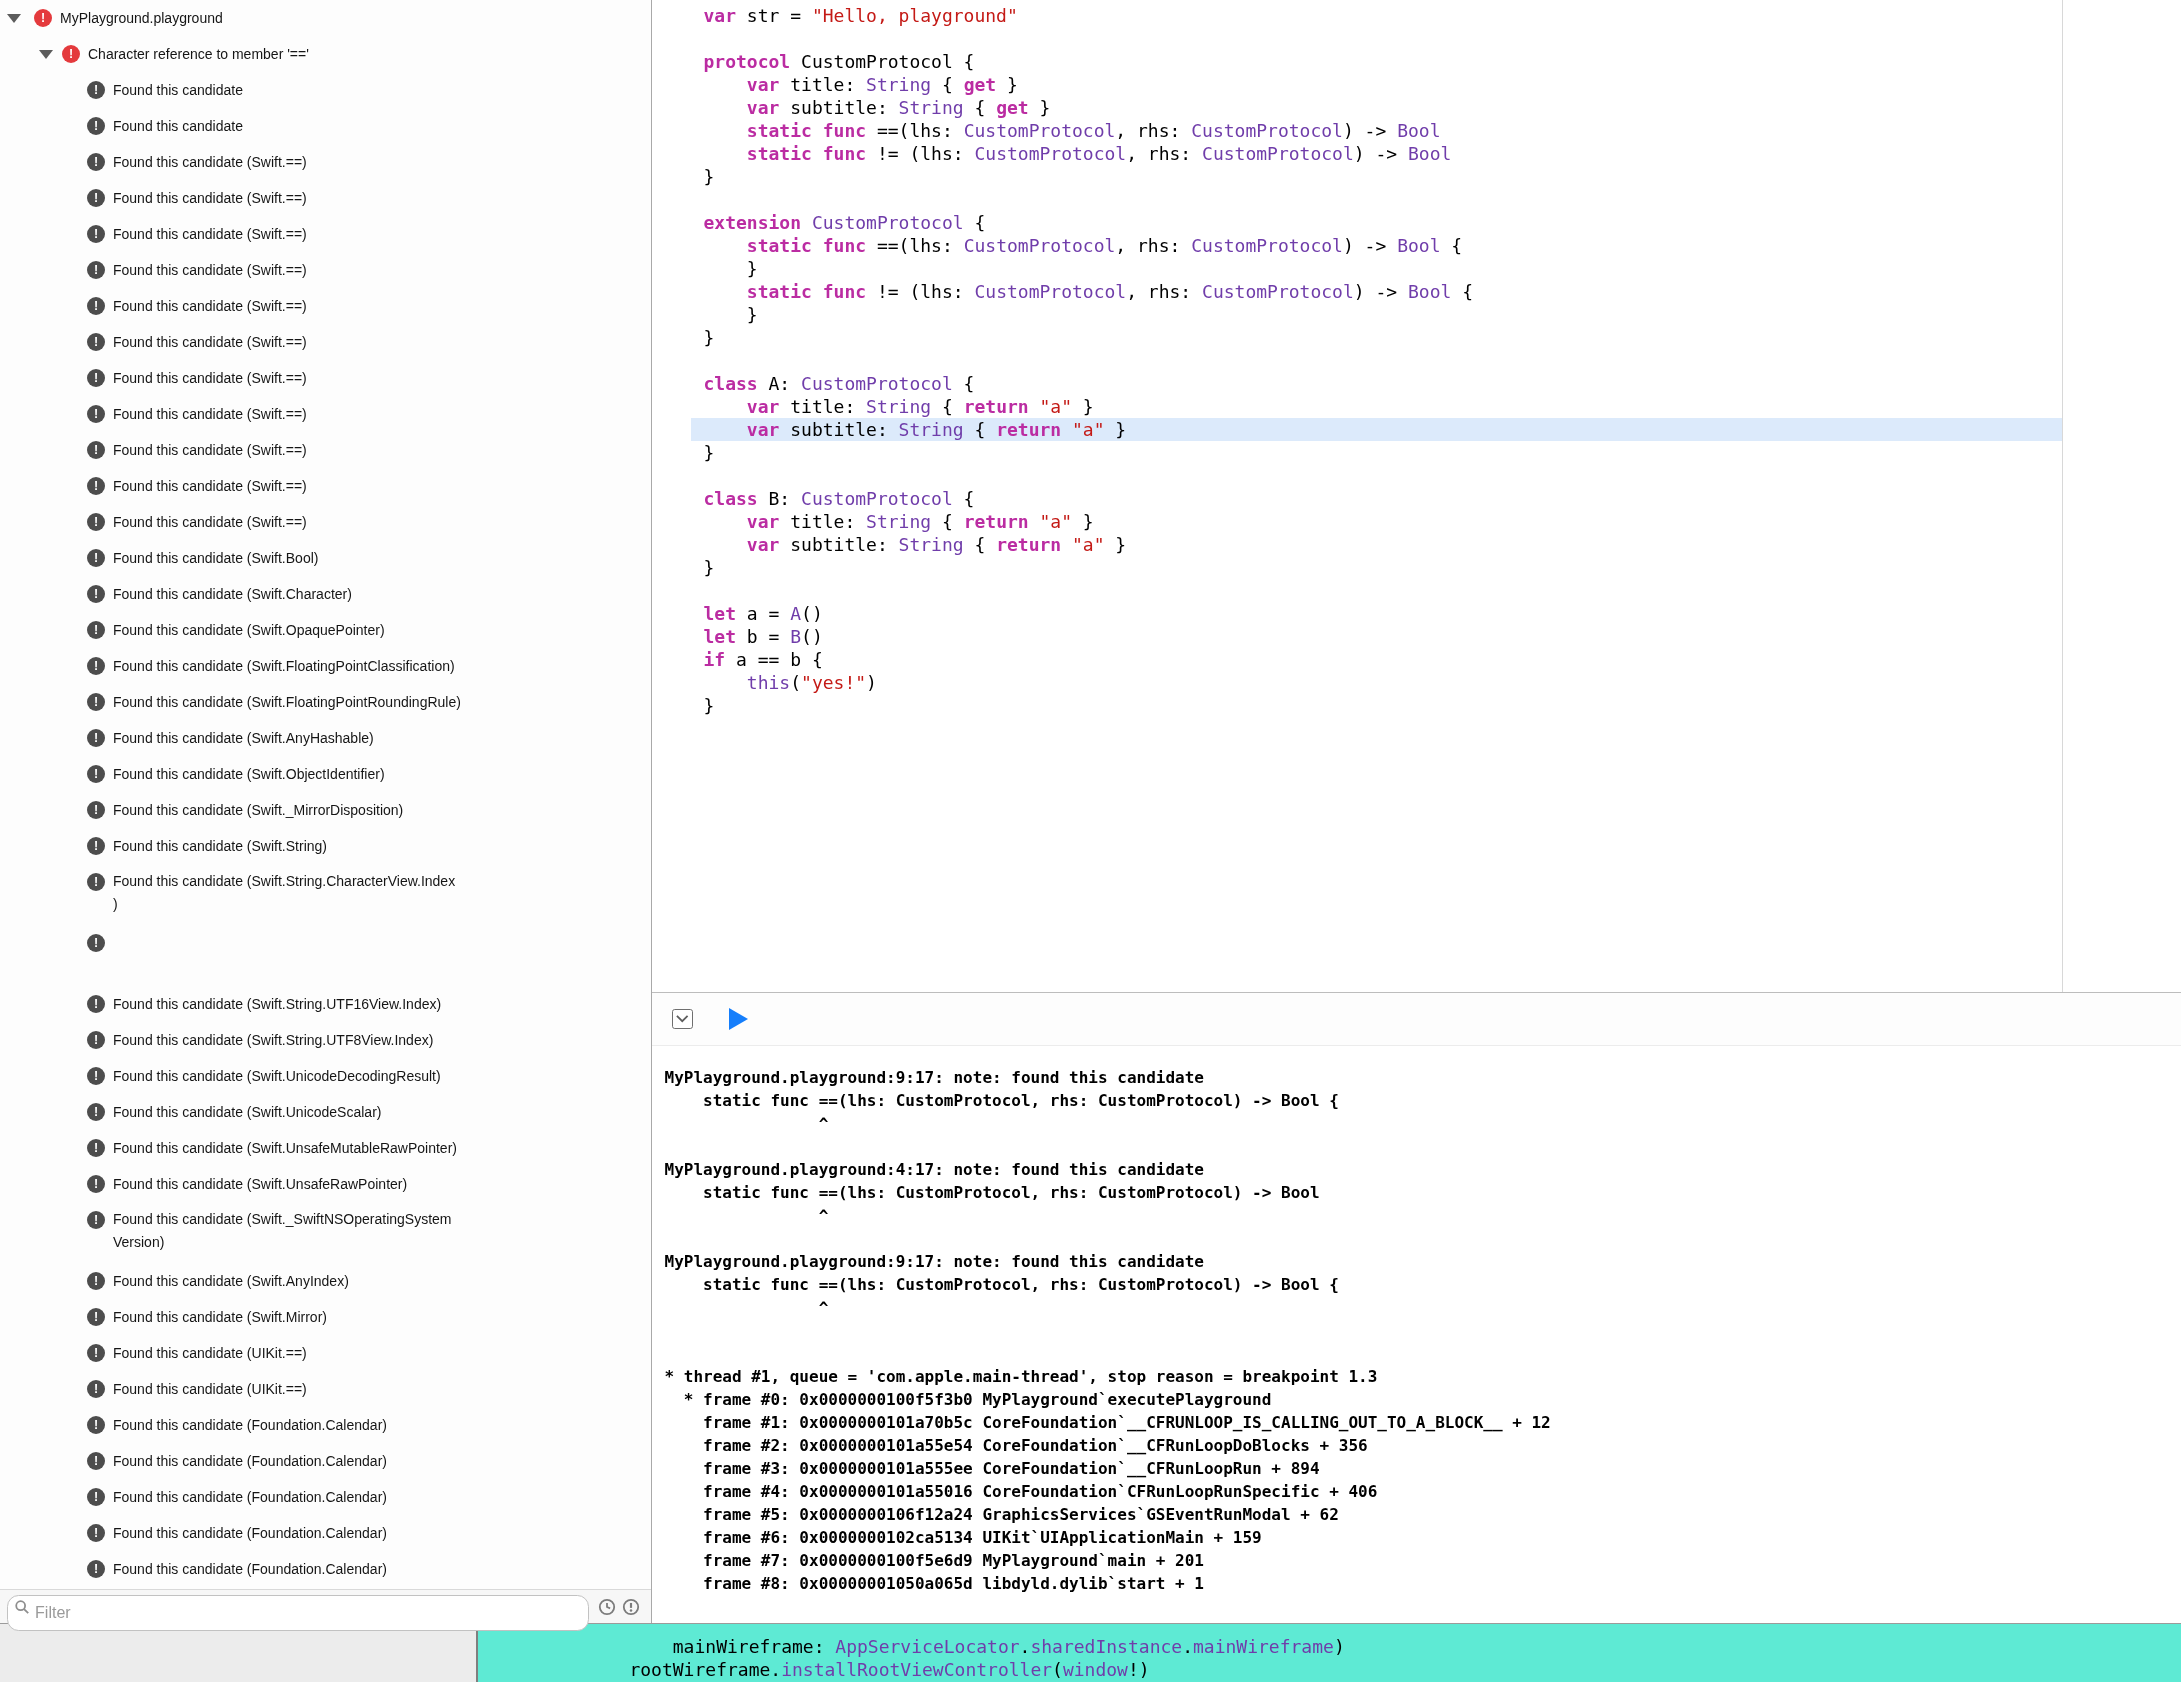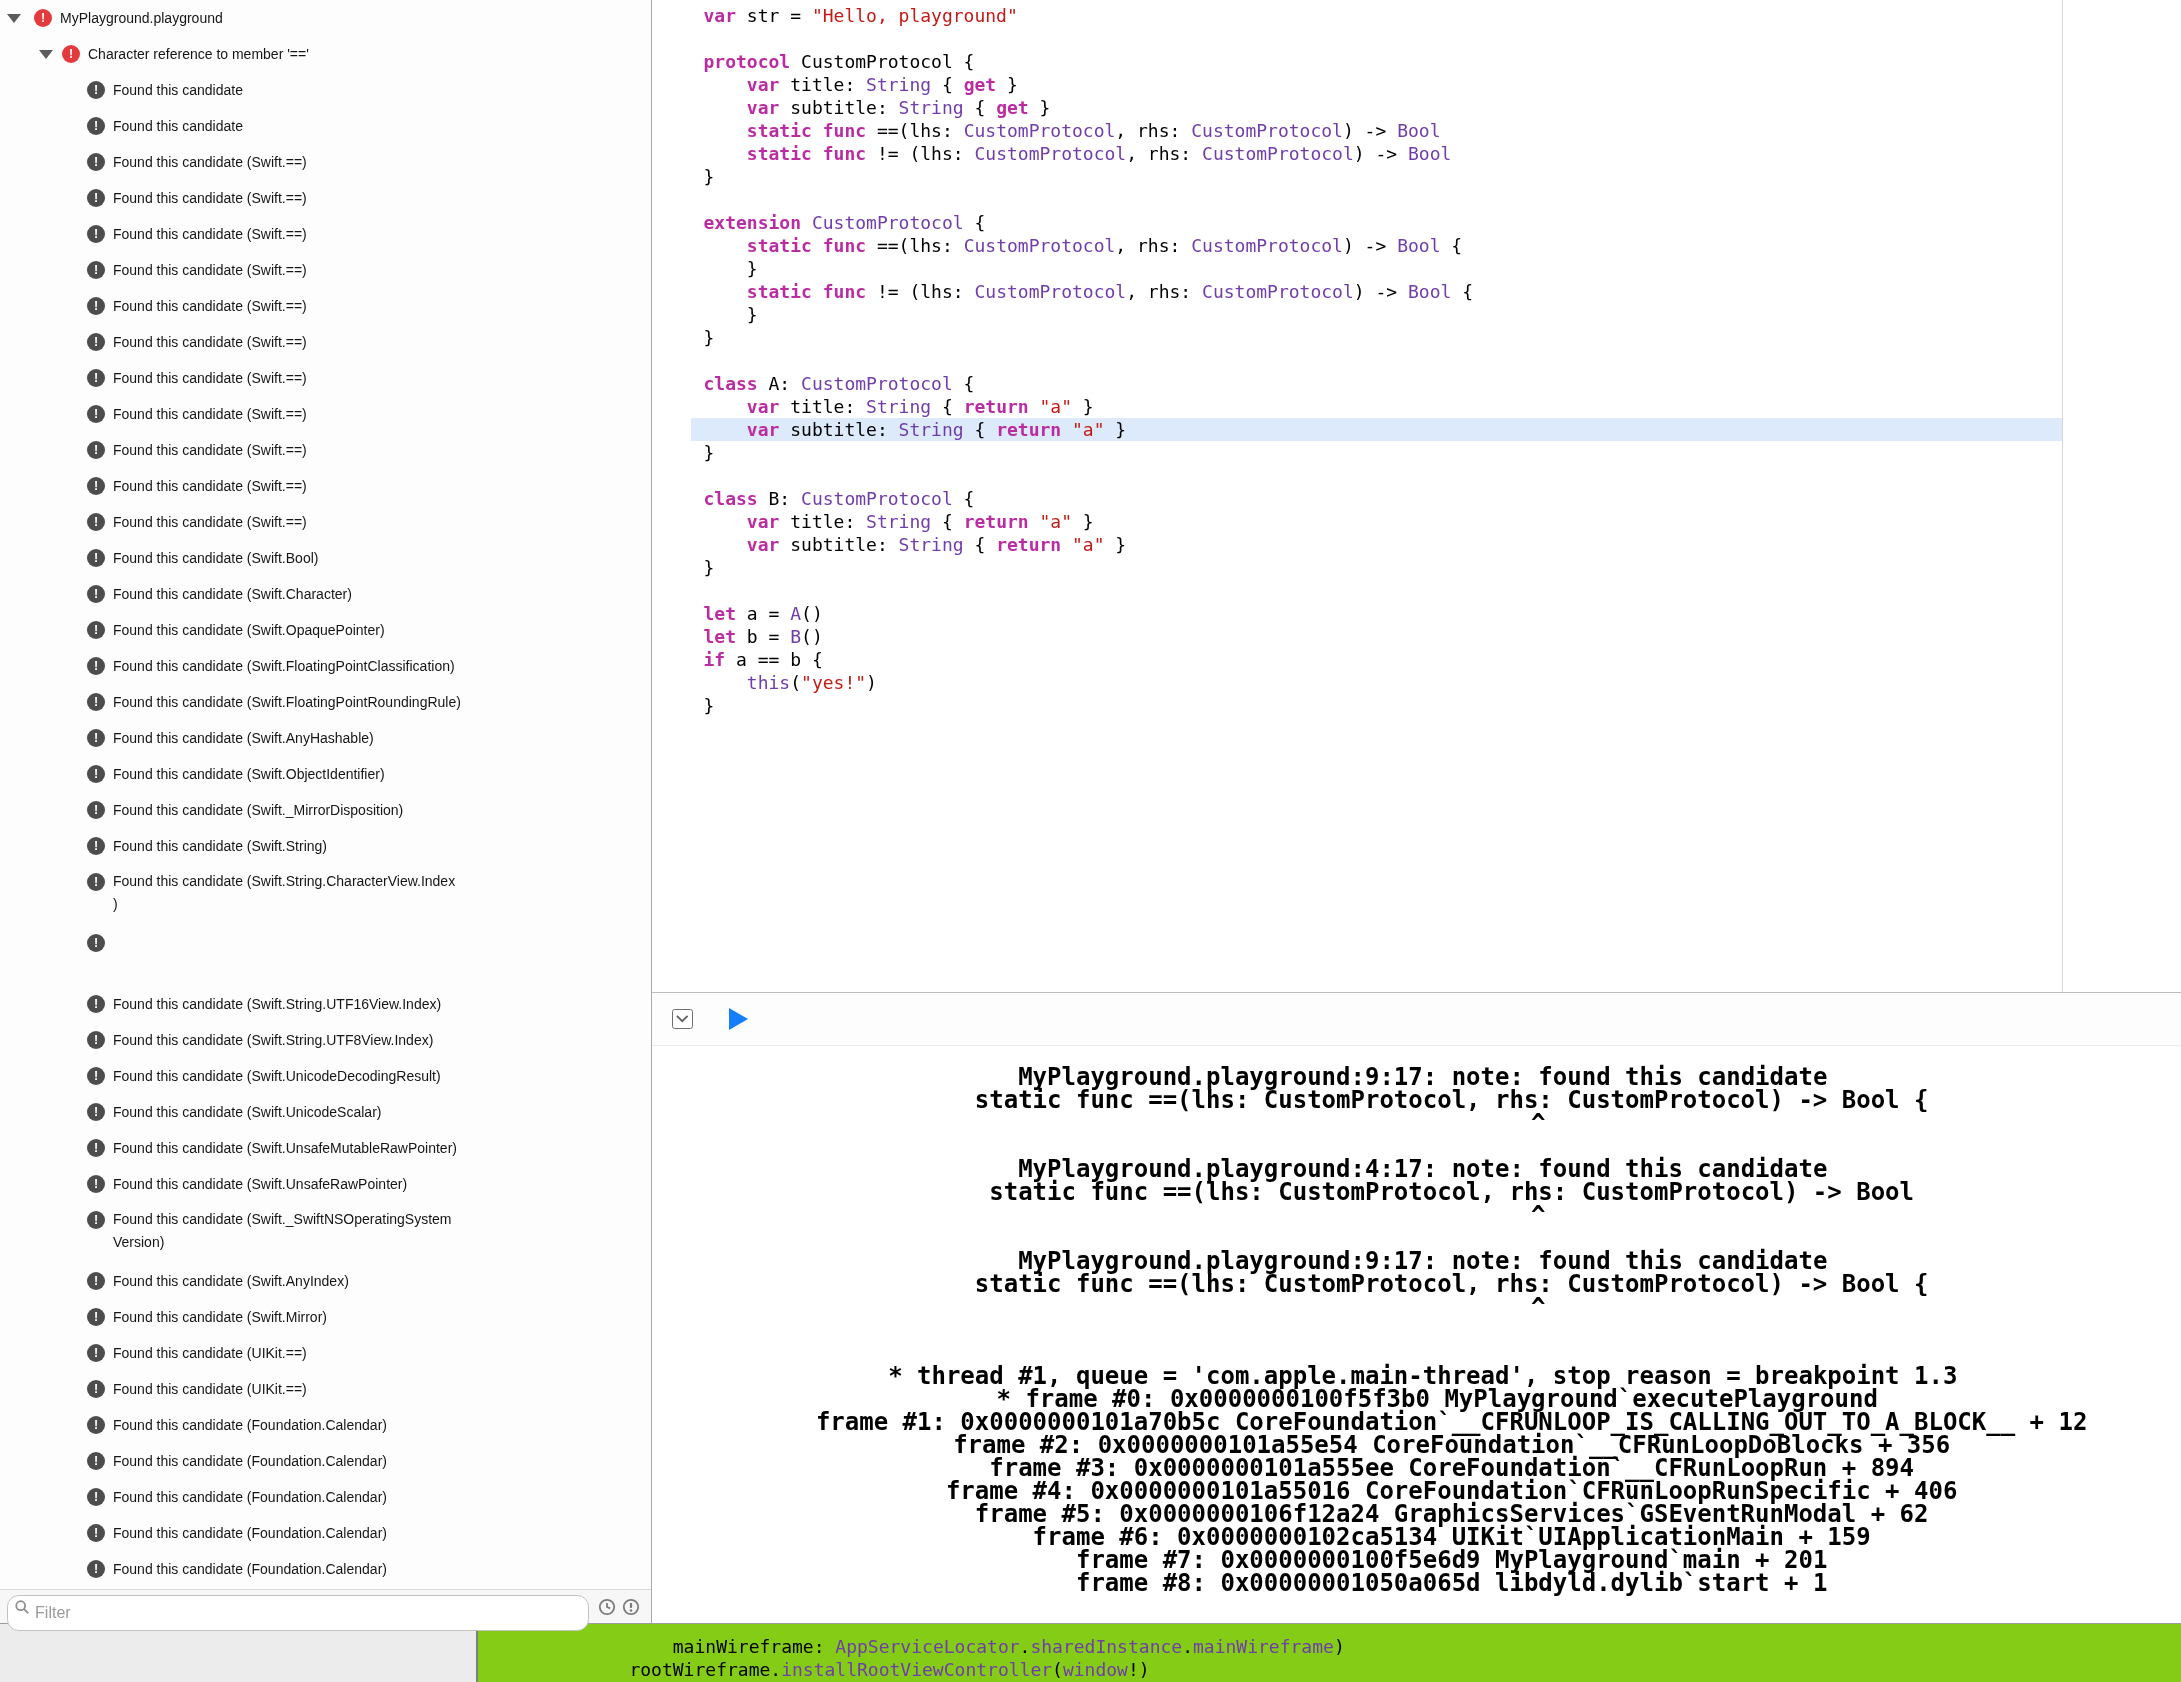--- a/index.html
+++ b/index.html
@@ -43,26 +43,26 @@
   .tp { color:var(--type); }
   .st { color:var(--string); }
   .pl { color:var(--plain); }
   .results { position:absolute; top:0; right:0; bottom:0; width:119px; border-left:0.9px solid #d8d8d8; background:#fff; }
 
   .debug { flex:1; display:flex; flex-direction:column; background:#fff; min-height:0; }
   .dtoolbar { height:53px; flex:0 0 53px; display:flex; align-items:center; padding-left:19.6px; border-bottom:0.9px solid #ececec; background:#fdfdfd; }
   .ctoggle { width:21.4px; height:19.6px; border:1.8px solid #6f6f6f; border-radius:2.7px; background:#fff; display:flex; align-items:center; justify-content:center; padding:0; }
   .runbtn { border:none; background:transparent; margin-left:36px; padding:0; display:flex; align-items:center; }
   .play { width:0; height:0; border-top:11.6px solid transparent; border-bottom:11.6px solid transparent; border-left:19.6px solid var(--run_button); }
-  .console { flex:1; font-family:"DejaVu Sans Mono", monospace; font-weight:bold; font-size:24px; line-height:23px; white-space:pre; padding:19.6px 0 0 12.5px; color:#000; overflow:hidden;text-align:center; }
+  .console { flex:1; font-family:"DejaVu Sans Mono", monospace; font-weight:bold; font-size:16px; line-height:23px; white-space:pre; padding:19.6px 0 0 12.5px; color:#000; overflow:hidden; }
 
   
   .behind { height:59px; display:flex; background:#ededed; overflow:hidden; }
   .behind-left { width:478px; flex:0 0 478px; background:#ececec; border-right:2.7px solid #7f7f7f; }
-  .behind-code { flex:1; background:#84cc16; padding:10.7px 0 0 21.4px; font-family:"DejaVu Sans Mono", monospace; font-size:18px; }
+  .behind-code { flex:1; background:#5eead4; padding:10.7px 0 0 21.4px; font-family:"DejaVu Sans Mono", monospace; font-size:18px; }
   .bl { height:23px; line-height:23px; white-space:pre; }
 </style>
 </head>
 <body>
 
 <div class="window">
 
   <aside class="sidebar">
     <div class="nav-list" id="nav-list">
         <div class="nav-row lvl0">

